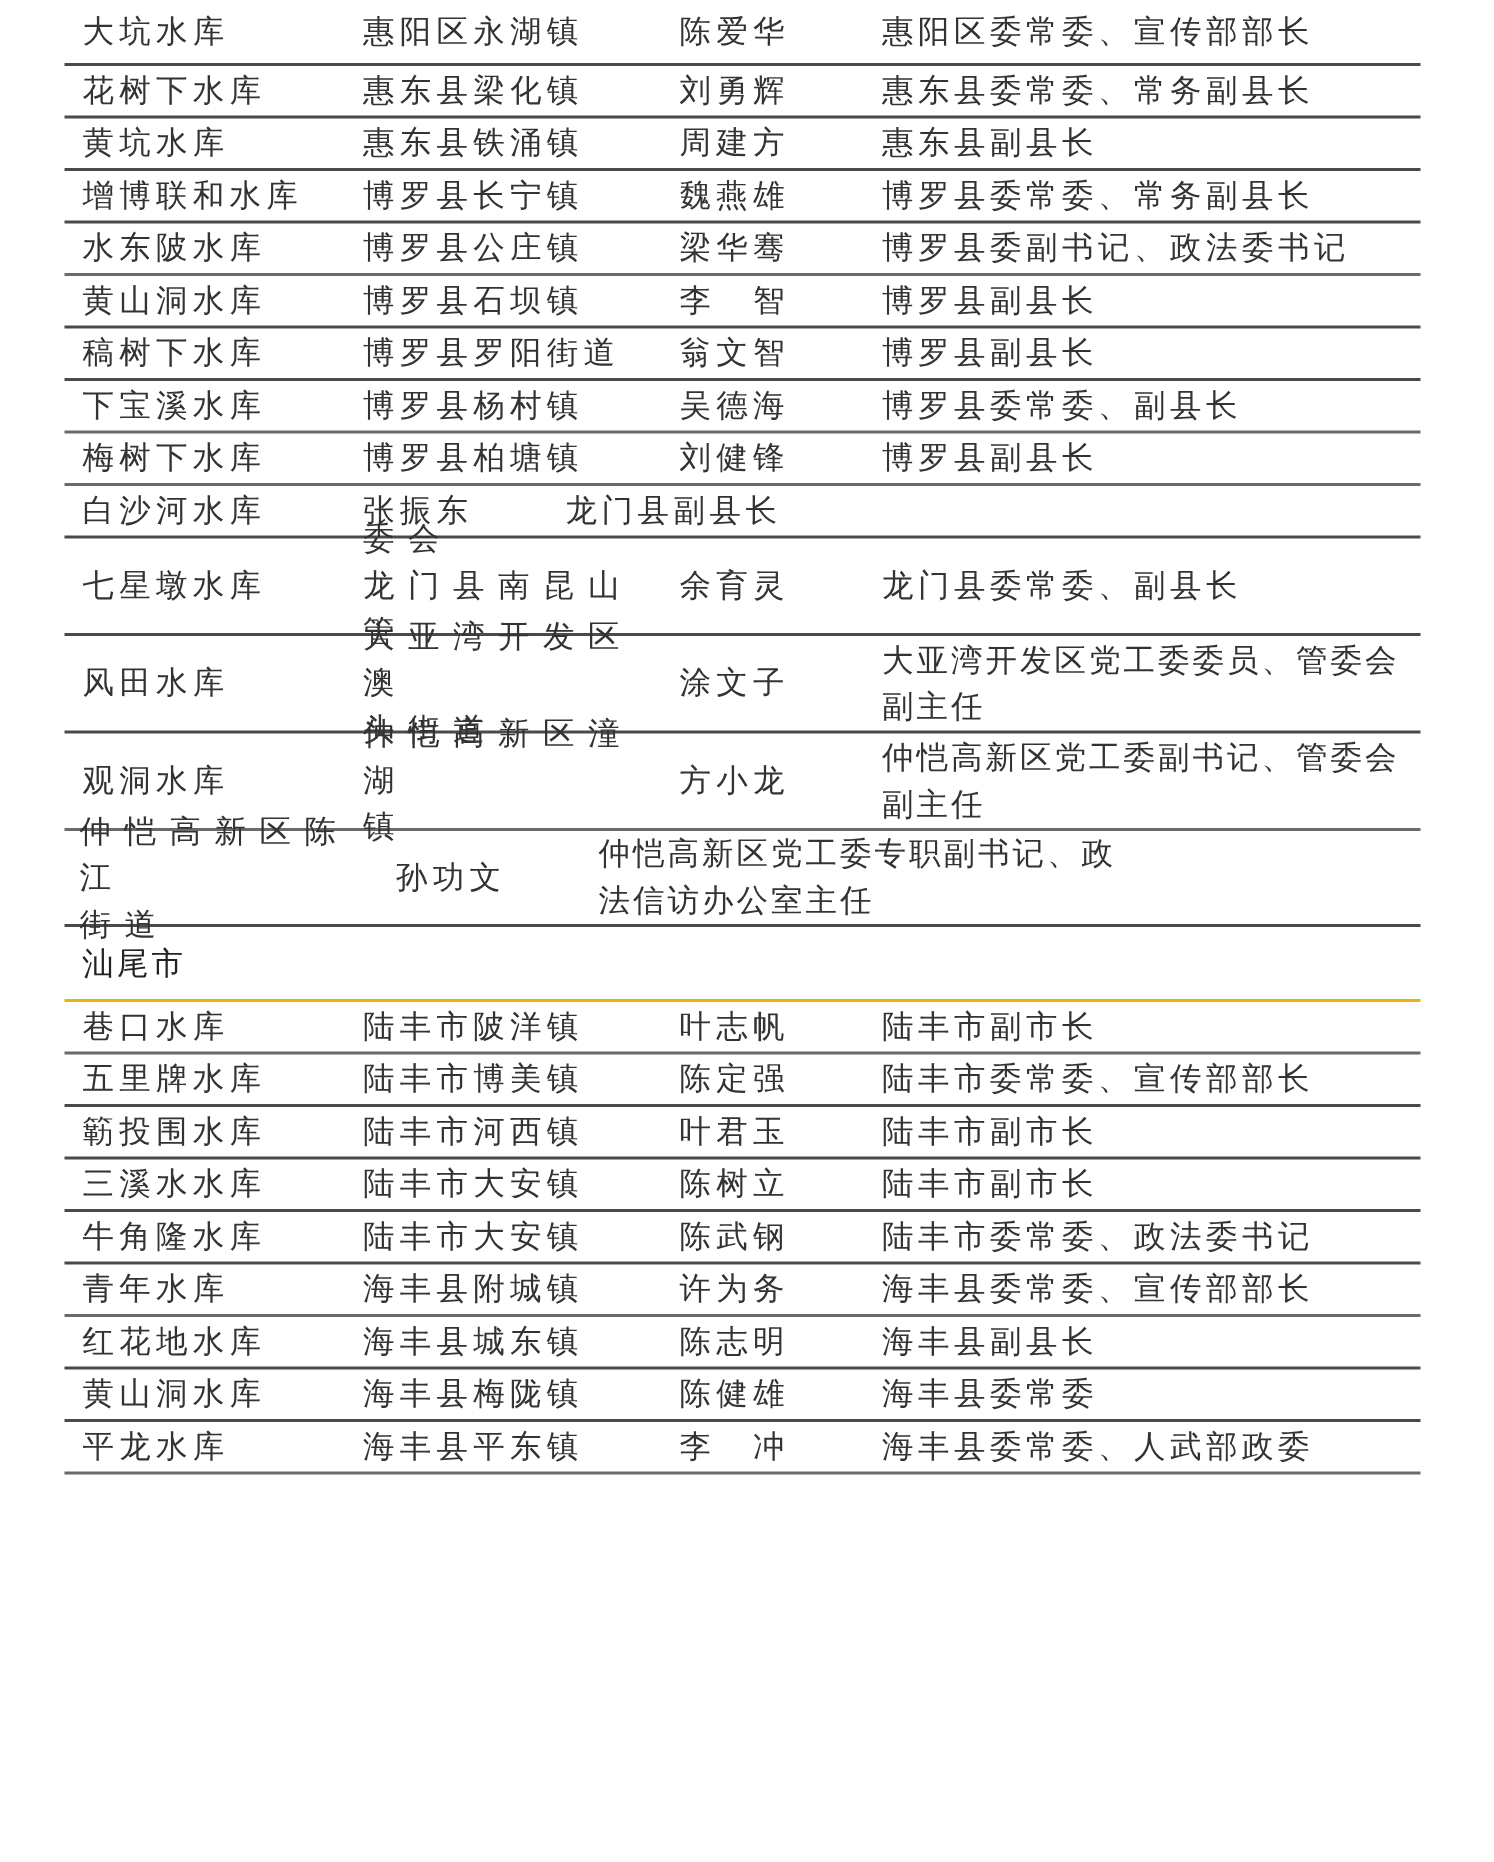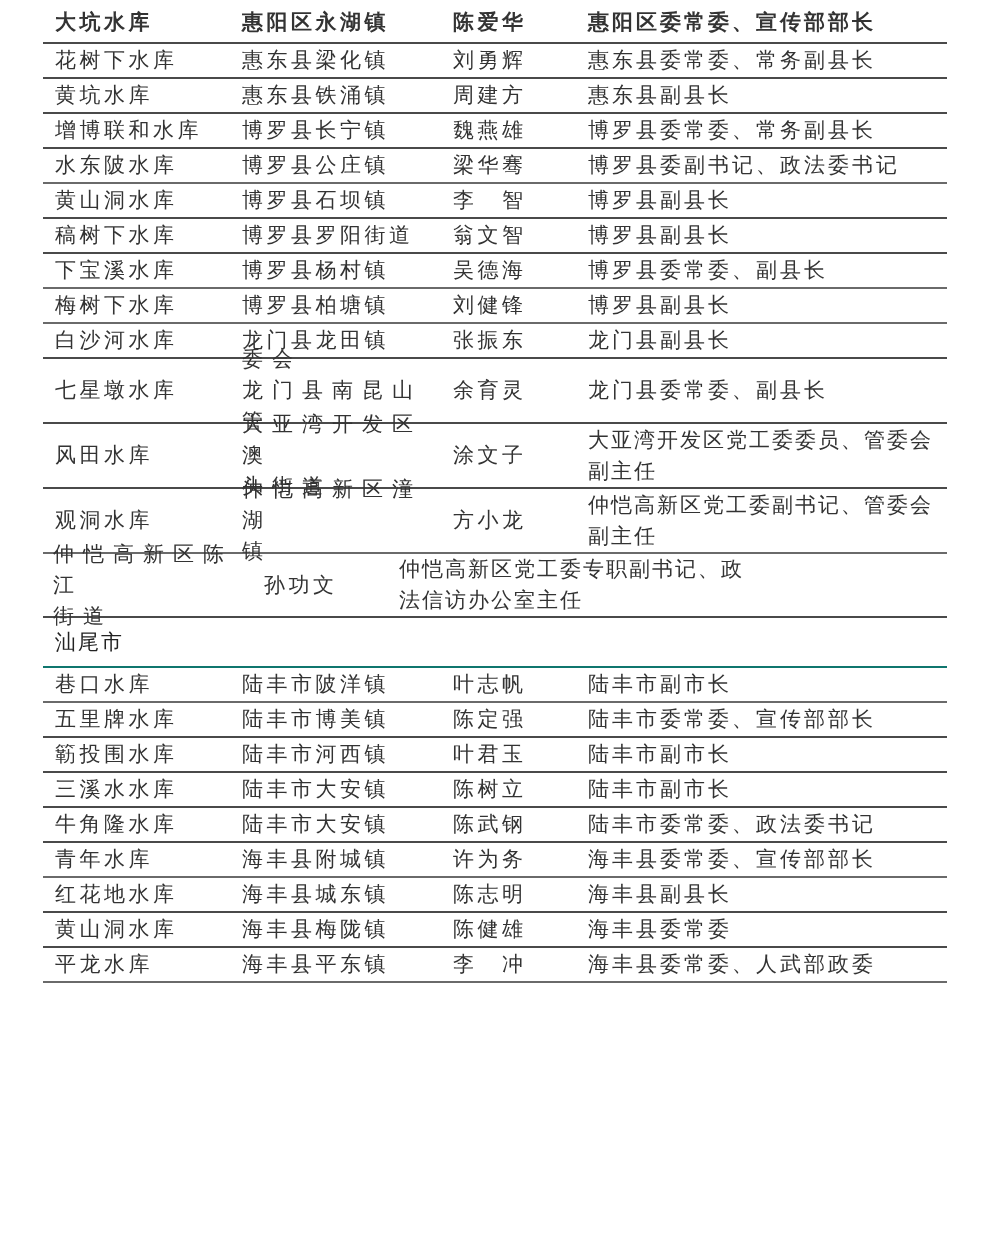--- a/index.html
+++ b/index.html
@@ -1,31 +1,31 @@
 <!DOCTYPE html>
 <html><head>
   <meta charset="utf-8">
   <style>
     html, body { margin: 0; padding: 0; background: #ffffff; }
     body { width: 996px; height: 1241px; position: relative; overflow: hidden;
            font-family: "DejaVu Serif", "Liberation Serif", serif; color: #333; }
     .table { position: absolute; left: 43px; top: 0; width: 904px; }
     .row { position: relative; display: flex; align-items: center; border-bottom: 2px solid #4a4a4a; box-sizing: border-box; }
     .row.single { height: 35px; }
-    .row.first { height: 44px; font-weight: bold; }
+    .row.first { height: 44px; }
     .row.double { height: 65px; }
     .row.double.last { height: 64px; }
     .cell { font-size: 21px; letter-spacing: 3.5px; line-height: 31px; box-sizing: border-box; }
     .c1 { width: 189px; padding-left: 12px; }
     .c2 { width: 211px; padding-left: 10px; padding-right: 14px; }
     .c2.wrap { letter-spacing: 9px; }
     .c3 { width: 135px; padding-left: 10px; }
     .c4 { flex: 1; padding-left: 10px; letter-spacing: 3px; }
     .c4.wrap { letter-spacing: 2px; }
-    .section { height: 50px; border-bottom: 2px solid #0f766e; box-sizing: border-box; display: flex; align-items: center; }
+    .section { height: 50px; border-bottom: 2px solid #eab308; box-sizing: border-box; display: flex; align-items: center; }
     .section .cell { padding-left: 12px; font-size: 21px; letter-spacing: 2px; color: #222; }
     .row.alt { border-bottom-color: #6a6a6a; }
   </style>
 </head>
 <body>
 
 <div class="table">
 
   <div class="row first">
     <div class="cell c1">大坑水库</div>
@@ -76,21 +76,20 @@
     <div class="cell c4">博罗县委常委、副县长</div>
   </div>
   <div class="row single alt">
     <div class="cell c1">梅树下水库</div>
     <div class="cell c2">博罗县柏塘镇</div>
     <div class="cell c3">刘健锋</div>
     <div class="cell c4">博罗县副县长</div>
   </div>
   <div class="row single">
     <div class="cell c1">白沙河水库</div>
-    <div class="cell c2">龙门县龙田镇</div>
     <div class="cell c3">张振东</div>
     <div class="cell c4">龙门县副县长</div>
   </div>
 
   <div class="row double">
     <div class="cell c1">七星墩水库</div>
     <div class="cell c2 wrap">
       <div>委会</div>
       <div>龙门县南昆山管</div>
     </div>

